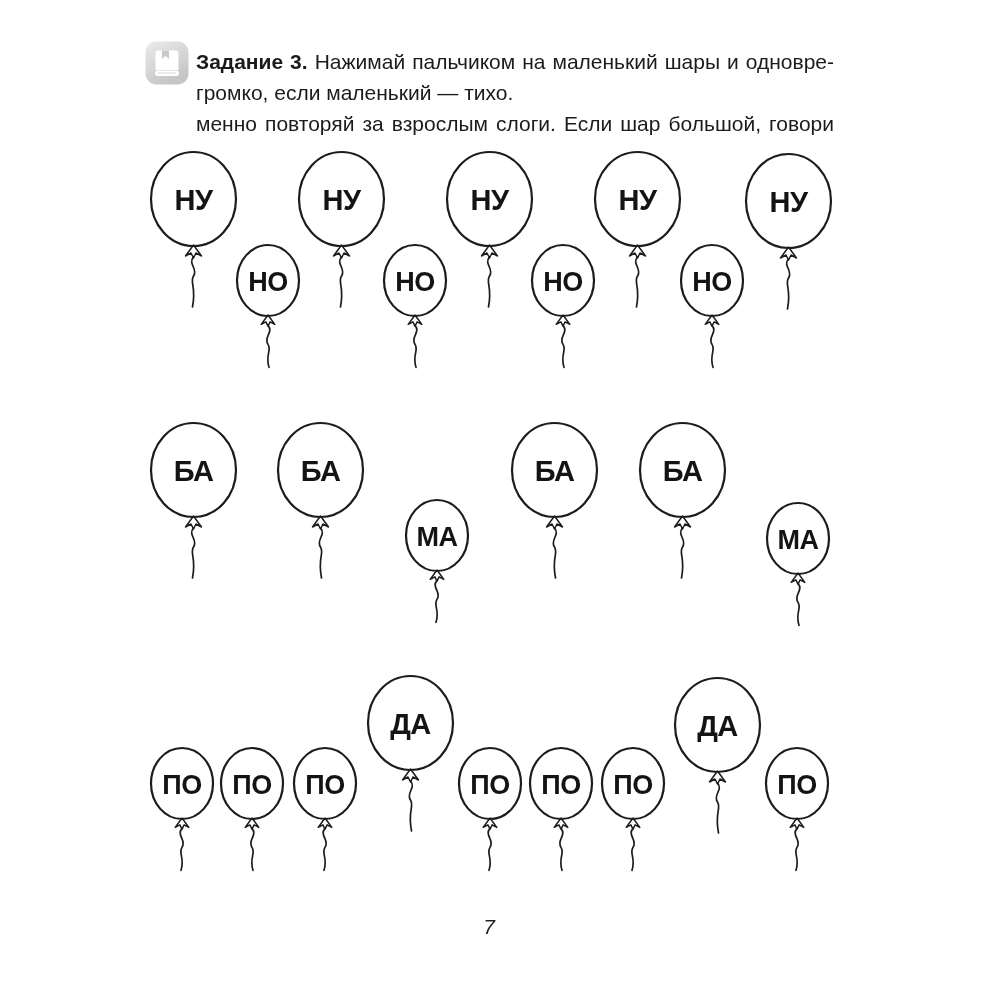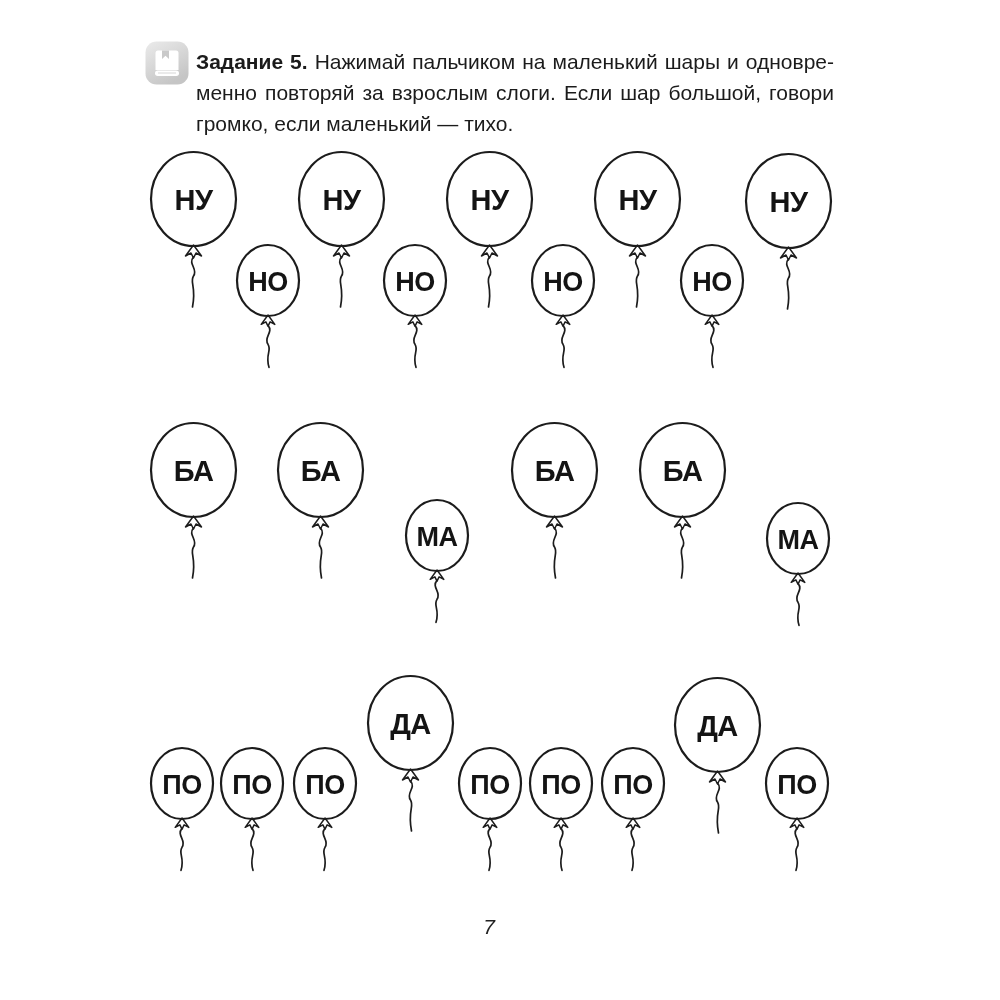--- a/index.html
+++ b/index.html
@@ -68,23 +68,23 @@
       </defs>
       <rect x="0.5" y="0.5" width="43" height="43" rx="11" fill="url(#icong)"></rect>
       <path d="M13 9.5 h18 a2.5 2.5 0 0 1 2.5 2.5 v17 h-23 v-17 a2.5 2.5 0 0 1 2.5 -2.5 z" fill="#ffffff"></path>
       <path d="M17 9.5 v8.5 l3.5 -3.2 l3.5 3.2 v-8.5 z" fill="#c9c9c9"></path>
       <rect x="10" y="29.5" width="24" height="5.5" rx="2.75" fill="#ffffff"></rect>
       <line x1="13" y1="32" x2="31" y2="32" stroke="#d6d6d6" stroke-width="1"></line>
     </svg>
   </div>
 
   <div class="instruction">
-    <div class="line"><span class="bold">Задание 5.</span> <span>Нажимай пальчиком на маленький шары и одновре-</span></div>
+    <div class="line"><span class="bold">Задание 3.</span> <span>Нажимай пальчиком на маленький шары и одновре-</span></div>
+    <div class="line last">громко, если маленький — тихо.</div>
     <div class="line">менно повторяй за взрослым слоги. Если шар большой, говори</div>
-    <div class="line last">громко, если маленький — тихо.</div>
   </div>
 
   <div id="balloon-field">
       <svg width="117" height="160" viewBox="0 0 117 160" class="balloon" style="left: 134.5px; top: 150px;">
         <ellipse cx="58.5" cy="49" rx="42.5" ry="47" fill="#ffffff" stroke="#1c1c1c" stroke-width="2.2"></ellipse>
         <g transform="translate(58.5,96)">
           <path d="M0,-1 l-8,11 l5.5,-3 l2.5,5 l2.5,-5 l5.5,3 z" fill="#ffffff" stroke="#1c1c1c" stroke-width="1.5" stroke-linejoin="round"></path>
           <path d="M0,11 c-6,7 5,12 0,19 c-4,6 3,10 -1,31" fill="none" stroke="#1c1c1c" stroke-width="1.7" stroke-linecap="round"></path>
         </g>
         <text x="58.5" y="50" text-anchor="middle" dominant-baseline="central" font-size="29" font-weight="bold" fill="#141414">НУ</text>

